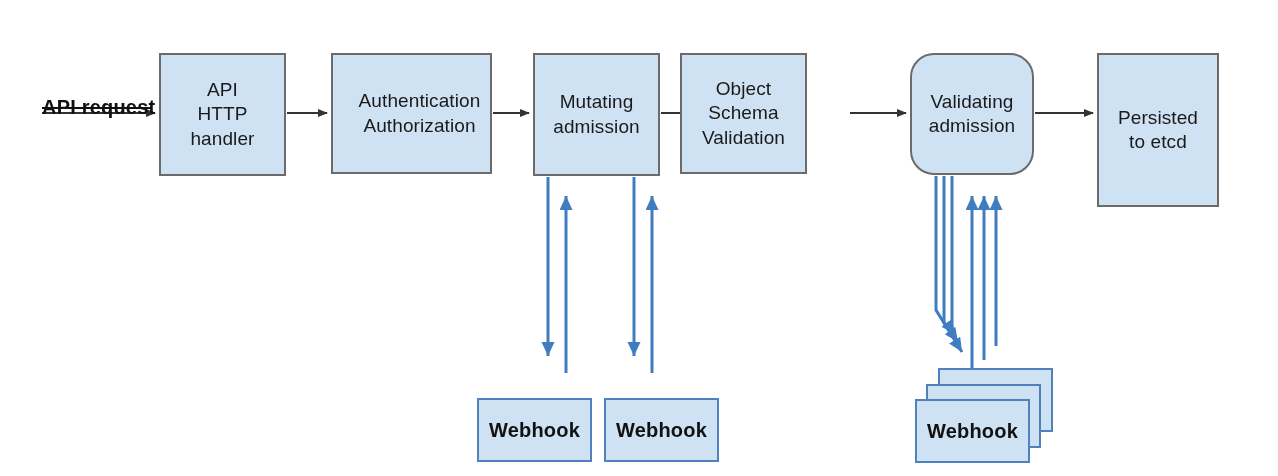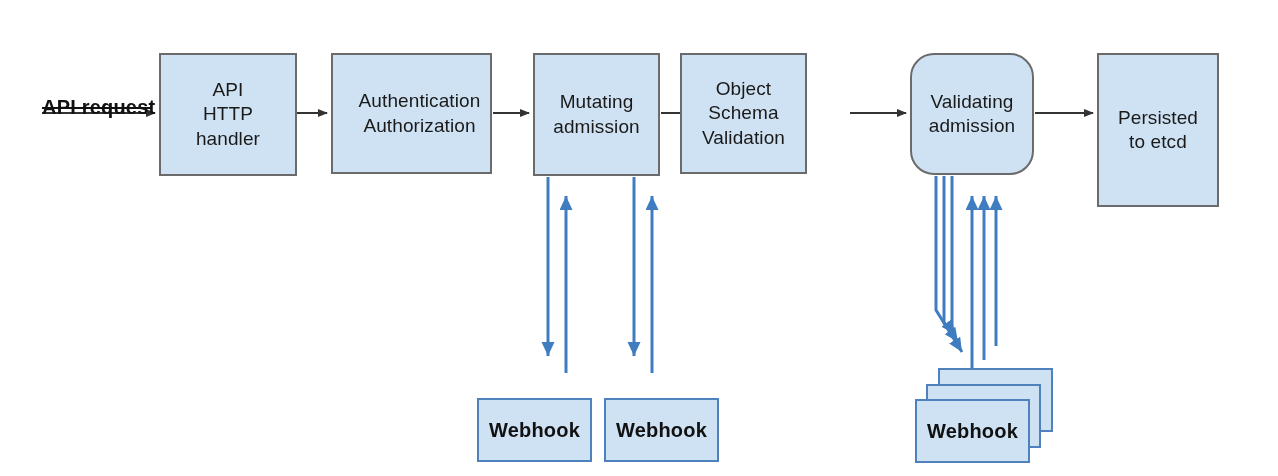--- a/index.html
+++ b/index.html
@@ -121,21 +121,21 @@
       <line x1="996" y1="346" x2="996" y2="196" stroke="#3f7cc0" stroke-width="3" marker-end="url(#arrowWhUp)"></line>
     </g>
 
     <g>
       <line x1="42" y1="108" x2="152" y2="108" stroke="#111111" stroke-width="2"></line>
     </g>
   </svg>
 
   <div class="entry-label" style="left:42px; top:96px;">API request</div>
 
-  <div class="stage-box" style="left:159px; top:53px; width:138px; height:123px;">API
+  <div class="stage-box" style="left:159px; top:53px; width:127px; height:123px;">API
 HTTP
 handler</div>
   <div class="stage-box" style="left:331px; top:53px; width:161px; height:121px;padding-left:16px;">Authentication
 Authorization</div>
   <div class="stage-box" style="left:533px; top:53px; width:127px; height:123px;">Mutating
 admission</div>
   <div class="stage-box" style="left:680px; top:53px; width:127px; height:121px;">Object
 Schema
 Validation</div>
   <div class="stage-box" style="left:910px; top:53px; width:124px; height:122px;border-radius:24px;">Validating

